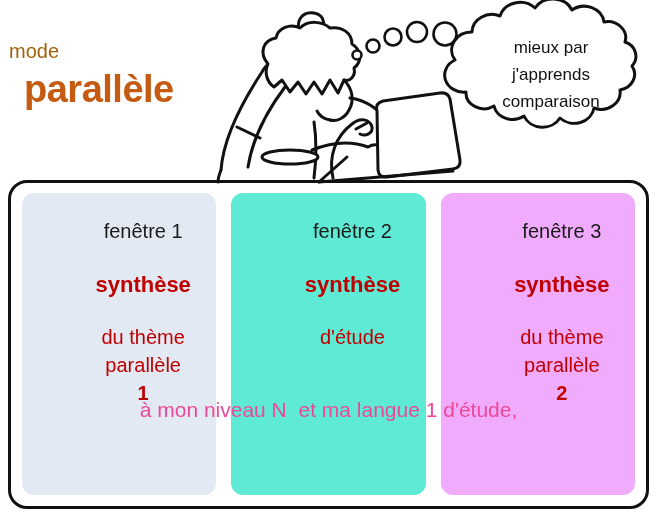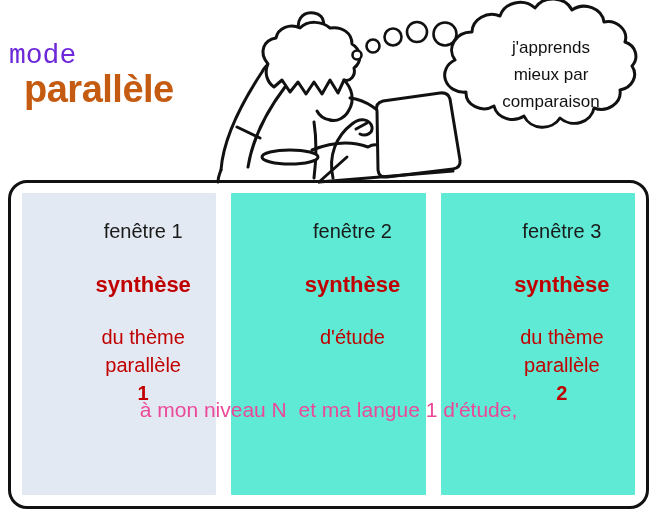--- a/index.html
+++ b/index.html
@@ -1,35 +1,35 @@
 <!DOCTYPE html>
 <html><head>
 <meta charset="utf-8">
 <style>
   html,body{margin:0;padding:0;}
   body{
     width:657px;height:515px;background:#ffffff;position:relative;overflow:hidden;
     font-family:"Liberation Sans", sans-serif;color:#1a1a1a;
   }
-  .mode{position:absolute;left:9px;top:40px;font-size:28px;color:#6d28d9;font-family:Liberation Mono, monospace;}
+  .mode{position:absolute;left:9px;top:40px;font-size:20px;color:#a16207;}
   .title{position:absolute;left:24px;top:68px;font-size:38px;font-weight:700;color:#C55A11;letter-spacing:-0.5px;}
   .illustration{position:absolute;left:0;top:0;width:657px;height:196px;z-index:5;pointer-events:none;}
   .cloud-text{
     position:absolute;left:468px;top:34px;width:166px;z-index:6;
     text-align:center;font-size:17px;line-height:27px;color:#111;
   }
   .mainbox{
     position:absolute;left:8px;top:180px;width:641px;height:329px;box-sizing:border-box;
     background:#fff;border:3px solid #111;border-radius:19px;
     display:flex;gap:15px;padding:10px 11px 11px 11px;z-index:1;
   }
-  .panel{flex:1;text-align:center;border-radius:1px;padding-left:48px;}
+  .panel{flex:1;text-align:center;border-radius:12px;padding-left:48px;}
   .panel1{background:#E3E9F2;}
   .panel2{background:#5eead4;}
-  .panel3{background:#5eead4;}
+  .panel3{background:#f0abfc;}
   .pt{margin-top:27px;font-size:20px;color:#1a1a1a;}
   .ps{margin-top:29px;font-size:22px;font-weight:700;color:#C00000;}
   .pd{margin-top:25px;font-size:20px;color:#C00000;line-height:28px;}
   .pd-num{font-weight:700;}
   .footer{
     position:absolute;left:0;top:206px;width:100%;text-align:center;z-index:3;
     font-size:21px;line-height:42px;color:#ec4899;
   }
   .footer div{white-space:pre-wrap;}
 </style>
@@ -128,16 +128,16 @@
        A 16 15 0 0 1 632,66
        A 18 16 0 0 1 620,90
        A 19 17 0 0 1 594,108
        A 20 18 0 0 1 560,118
        A 20 18 0 0 1 524,116
        A 19 17 0 0 1 494,106
        A 18 16 0 0 1 466,92 Z"></path>
 </svg>
 
 <div class="cloud-text">
+  <div>mieux par</div>
   <div>j'apprends</div>
-  <div>mieux par</div>
   <div>comparaison</div>
 </div>
 
 </body></html>

